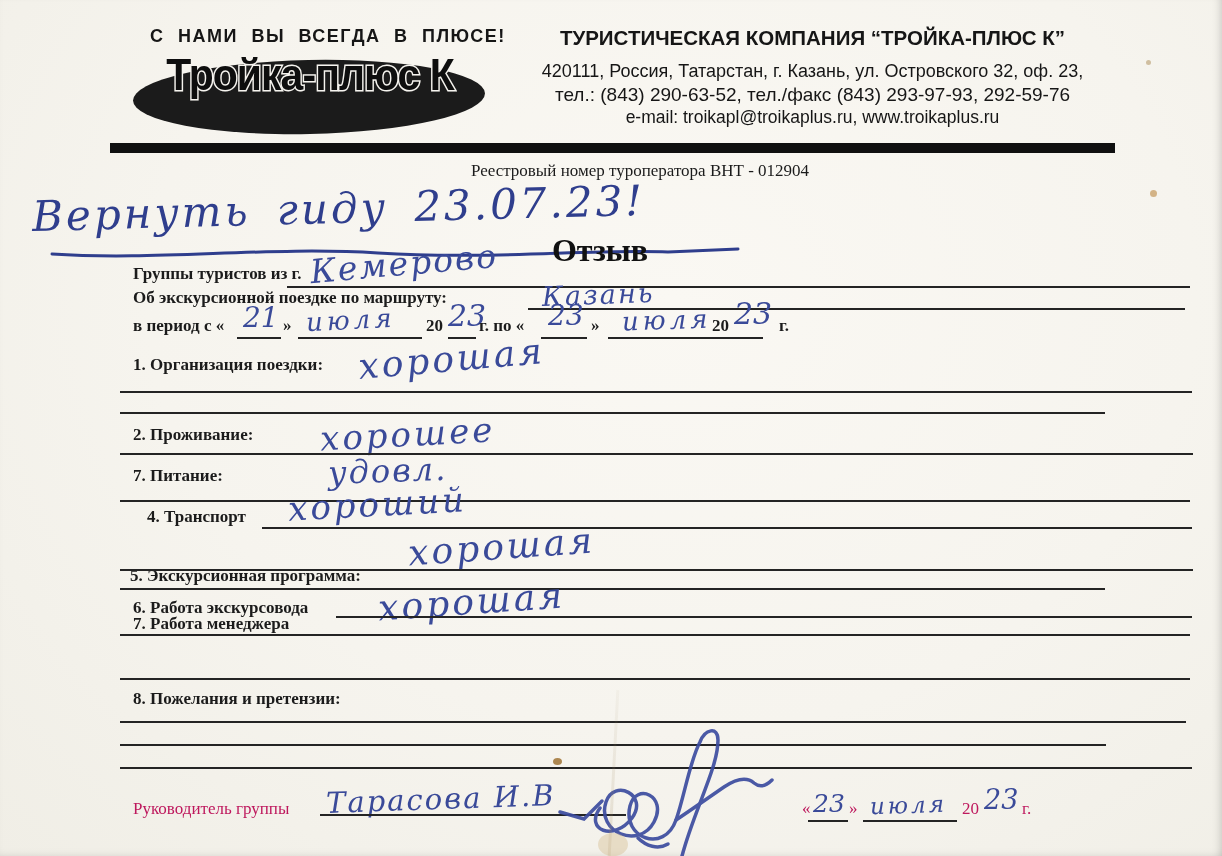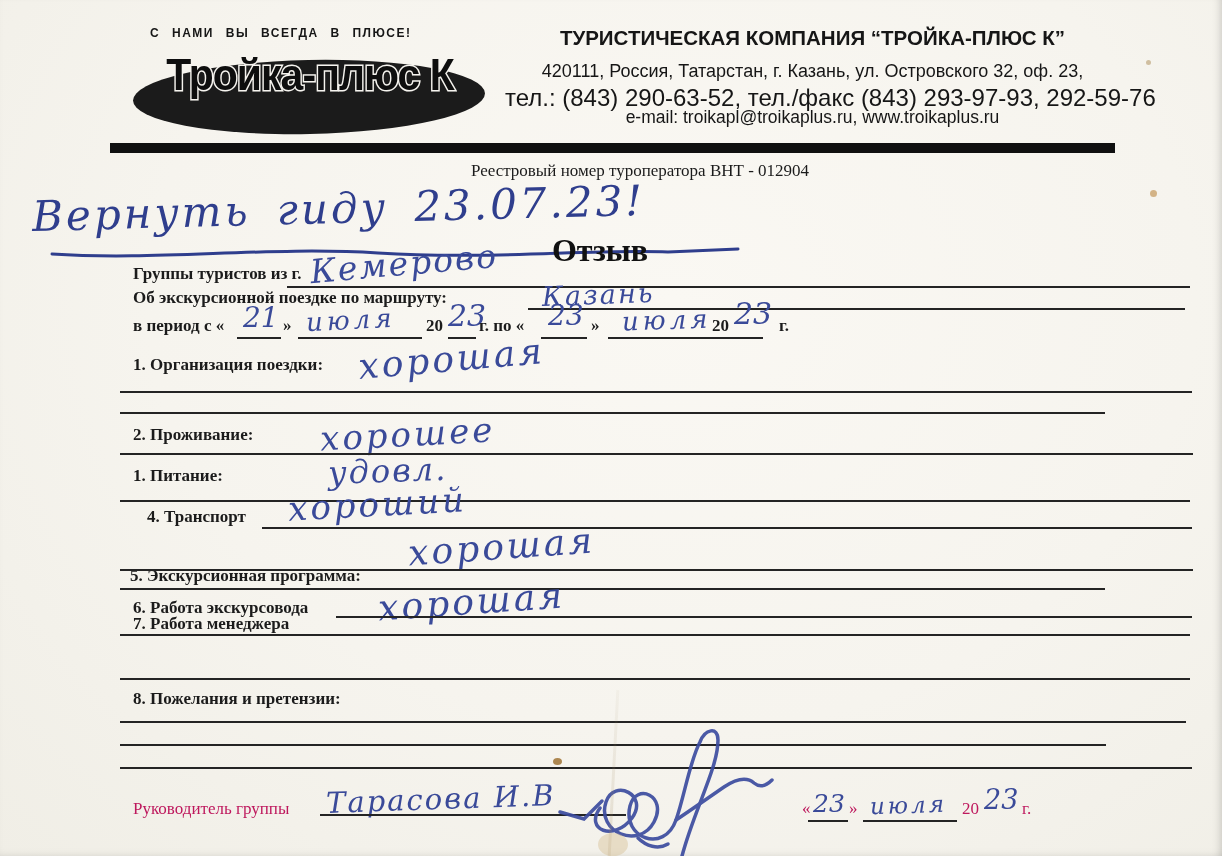--- a/index.html
+++ b/index.html
@@ -14,29 +14,29 @@
   .abs{position:absolute;white-space:nowrap;}
   
   .sans{font-family:"Liberation Sans",sans-serif;color:#161616;}
   .lbl{font-family:"Liberation Serif",serif;font-weight:bold;font-size:17px;color:#1b1b1b;}
   .lbl-reg{font-family:"Liberation Serif",serif;font-size:17px;color:#be185d;}
   .line{position:absolute;height:2px;background:#242424;}
   .blank{position:absolute;height:2px;background:#242424;}
   
   .hw{font-family:"DejaVu Serif",serif;font-style:italic;color:#3a4a99;white-space:nowrap;}
   
-  #slogan{left:150px;top:26px;font-size:12px;font-weight:bold;letter-spacing:1.5px;word-spacing:7px;}
+  #slogan{left:150px;top:26px;font-size:18px;font-weight:bold;letter-spacing:1.5px;word-spacing:7px;}
   #logo-ellipse{position:absolute;left:133px;top:60px;width:352px;height:74px;background:#1b1b1b;
                 border-radius:50%;transform:rotate(-1.2deg);}
   #logo-text{left:128px;top:50px;width:364px;text-align:center;font-family:"Liberation Sans",sans-serif;
              font-weight:bold;font-size:44px;color:#0e0e0e;letter-spacing:-1px;
              -webkit-text-stroke:3px #f6f4ef;paint-order:stroke fill;transform:scaleX(.93);}
   #company-title{left:505px;top:26px;width:615px;text-align:center;font-weight:bold;font-size:20.5px;}
   #company-address{left:505px;top:61px;width:615px;text-align:center;font-size:18px;}
-  #company-phone{left:505px;top:84px;width:615px;text-align:center;font-size:24px;}
+  #company-phone{left:505px;top:84px;width:615px;text-align:center;font-size:19px;}
   #company-email{left:505px;top:107px;width:615px;text-align:center;font-size:17.5px;}
   #divider-bar{position:absolute;left:110px;top:143px;width:1005px;height:10px;background:#101010;}
   #registry{left:140px;top:161px;width:1000px;text-align:center;font-size:17px;color:#1b1b1b;}
   
   #note{left:32px;top:184px;font-size:42px;letter-spacing:3px;word-spacing:10px;color:#2f3e8d;
         transform:rotate(-1.5deg);}
   #note-underline{position:absolute;left:48px;top:242px;}
   
   #form-title{left:470px;top:232px;width:260px;text-align:center;font-weight:bold;font-size:32px;color:#111;}
   
@@ -162,21 +162,21 @@
 
   <div class="abs lbl" id="i1-label">1. Организация поездки:</div>
   <div class="abs hw" id="i1-value">хорошая</div>
   <div class="line" id="i1-line1"></div>
   <div class="line" id="i1-line2"></div>
 
   <div class="abs lbl" id="i2-label">2. Проживание:</div>
   <div class="abs hw" id="i2-value">хорошее</div>
   <div class="line" id="i2-line1"></div>
 
-  <div class="abs lbl" id="i3-label">1. Питание:</div>
+  <div class="abs lbl" id="i3-label">7. Питание:</div>
   <div class="abs hw" id="i3-value">удовл.</div>
   <div class="line" id="i3-line1"></div>
 
   <div class="abs lbl" id="i4-label">4. Транспорт</div>
   <div class="abs hw" id="i4-value">хороший</div>
   <div class="line" id="i4-line1"></div>
 
   <div class="abs lbl" id="i5-label">5. Экскурсионная программа:</div>
   <div class="abs hw" id="i5-value">хорошая</div>
   <div class="line" id="i5-line1"></div>

